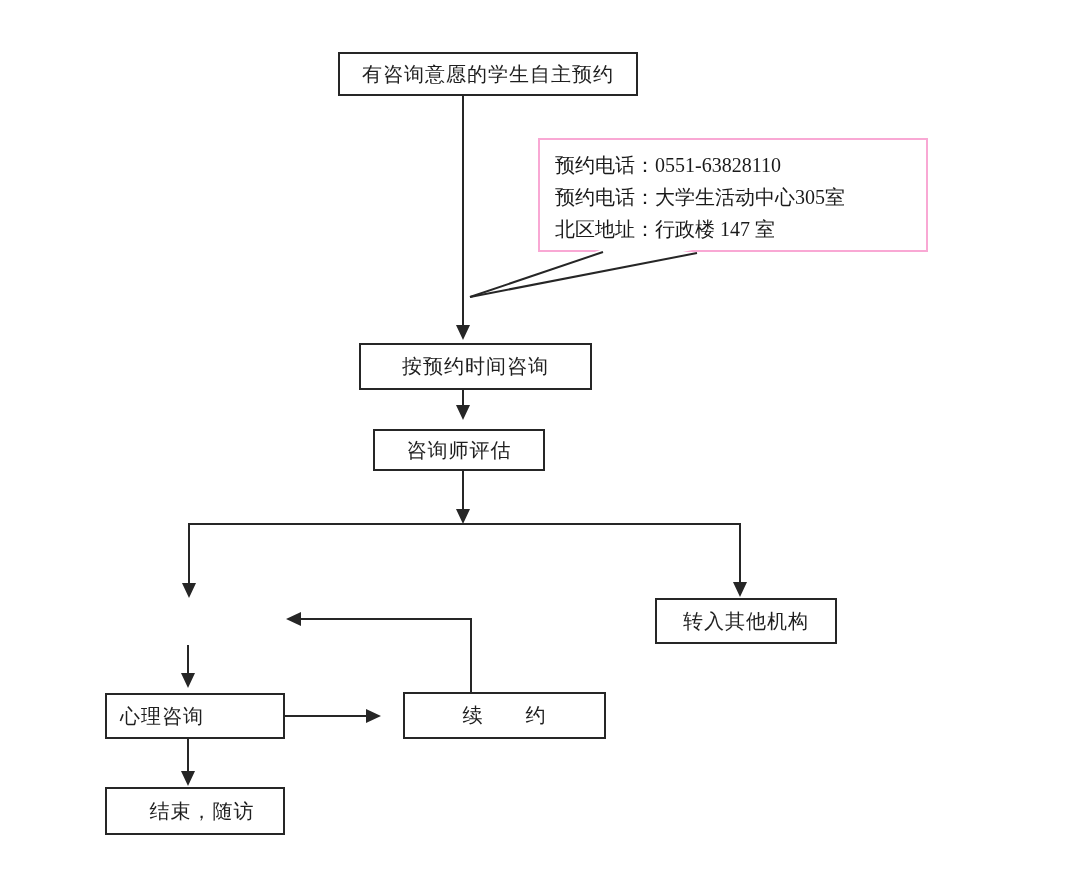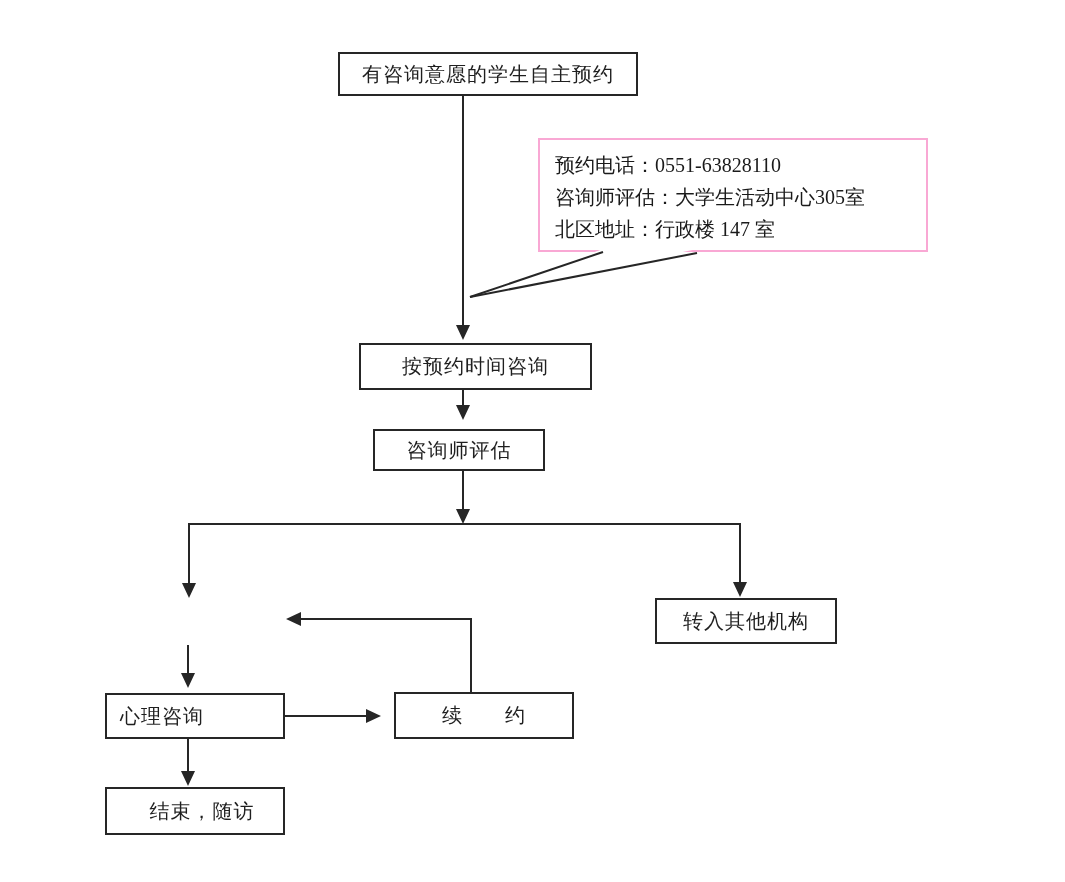--- a/index.html
+++ b/index.html
@@ -9,40 +9,40 @@
   .node{position:absolute;background:#fff;border:2px solid #262626;box-sizing:border-box;
         display:flex;align-items:center;color:#1f1f1f;font-size:20px;letter-spacing:1px;}
   .node.center{justify-content:center;}
   .node.left{justify-content:flex-start;}
   #node-start{left:338px;top:52px;width:300px;height:44px;}
   #node-appointment{left:359px;top:343px;width:233px;height:47px;text-align:right;}
   #node-evaluation{left:373px;top:429px;width:172px;height:42px;}
   #node-goal{left:105px;top:599px;width:180px;height:46px;}
   #node-transfer{left:655px;top:598px;width:182px;height:46px;}
   #node-counseling{left:105px;top:693px;width:180px;height:46px;padding-left:13px;}
-  #node-renew{left:394px;top:692px;width:180px;height:47px;}
+  #node-renew{left:403px;top:692px;width:203px;height:47px;}
   #node-end{left:105px;top:787px;width:180px;height:48px;padding-left:14px;justify-content:center;}
   #callout{position:absolute;left:538px;top:138px;width:390px;height:114px;background:#fff;
            border:2px solid #f9a8d4;box-sizing:border-box;color:#1a1a1a;
            font-family:"Liberation Serif",serif;font-size:20px;line-height:32px;
            padding:9px 0 0 15px;}
   svg.overlay{position:absolute;left:0;top:0;}
 </style>
 </head>
 <body>
 
 <div class="stage">
 
   <div class="node center" id="node-start">
     <span>有咨询意愿的学生自主预约</span>
   </div>
 
   <div id="callout">
     <div>预约电话：0551-63828110</div>
-    <div>咨询师评估：大学生活动中心305室</div>
+    <div>预约电话：大学生活动中心305室</div>
     <div>北区地址：行政楼 147 室</div>
   </div>
 
   <div class="node center" id="node-appointment">
     <span>按预约时间咨询</span>
   </div>
 
   <div class="node center" id="node-evaluation">
     <span>咨询师评估</span>
   </div>

